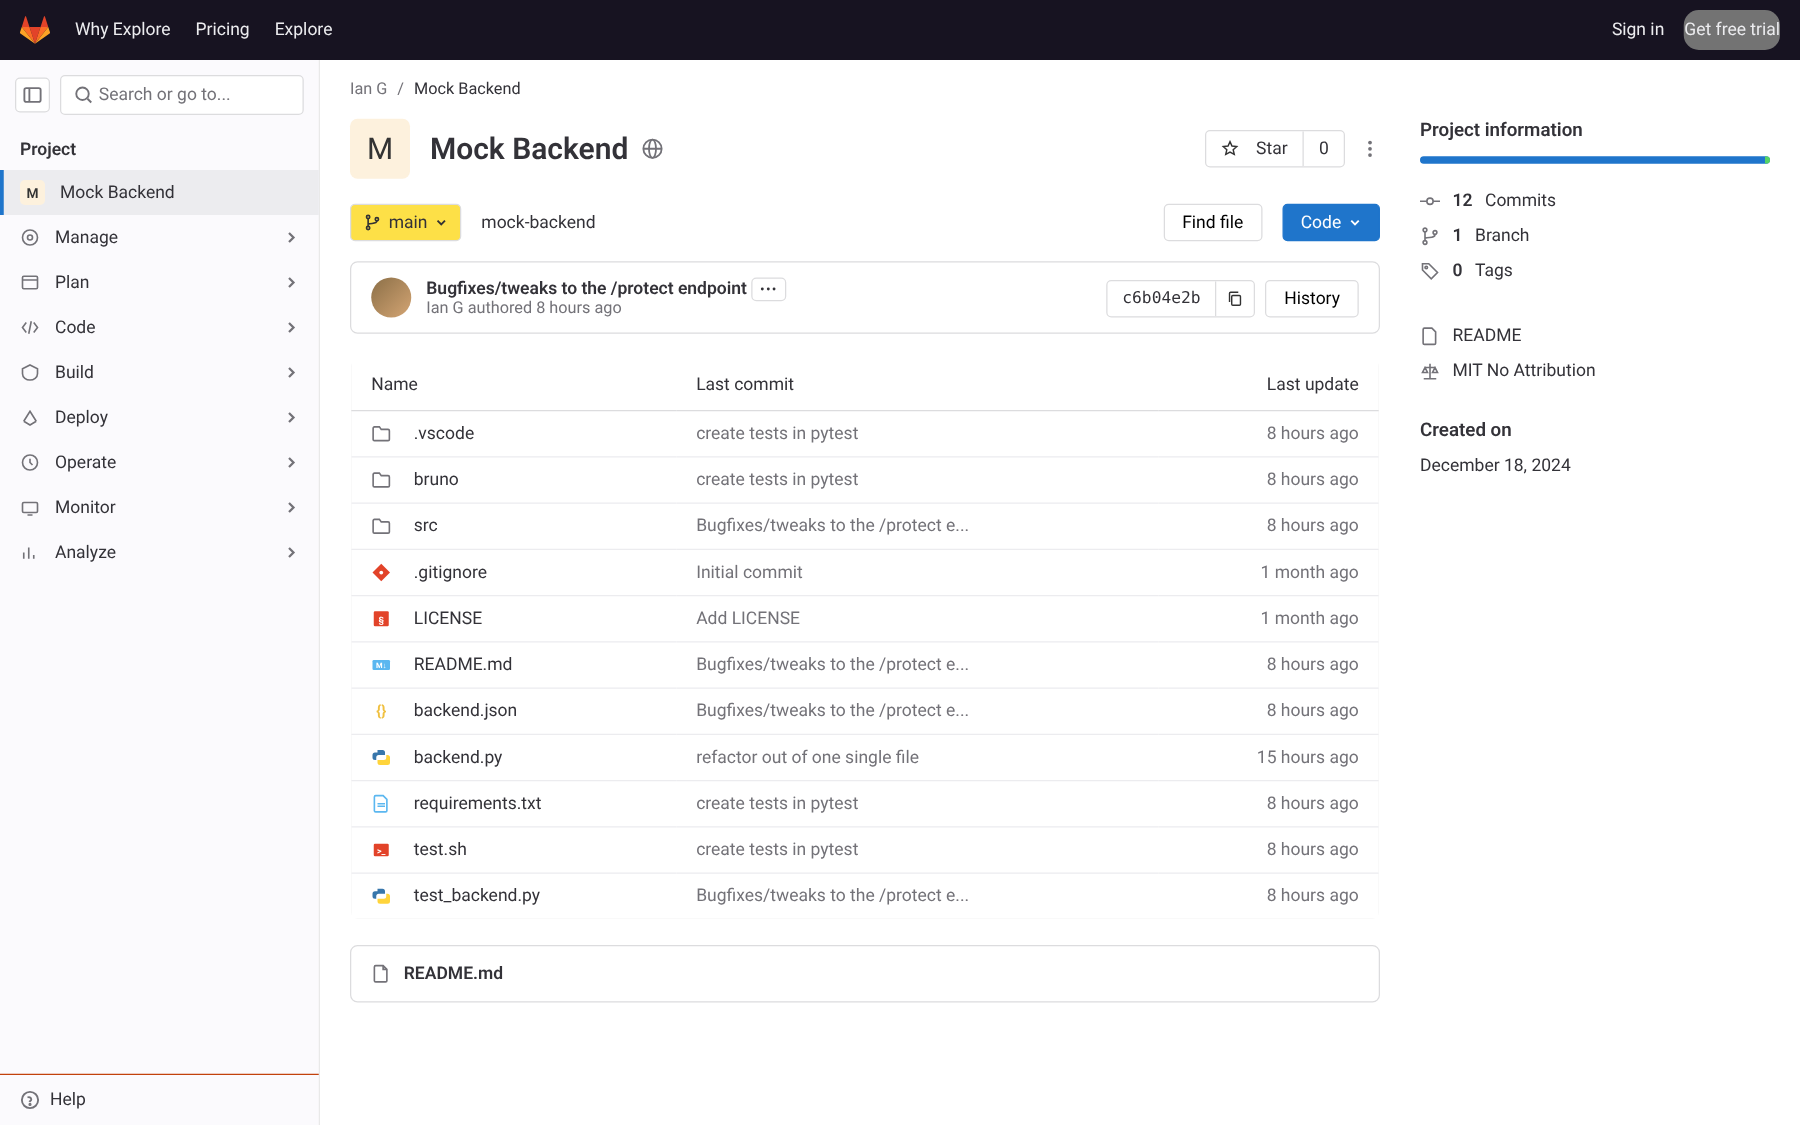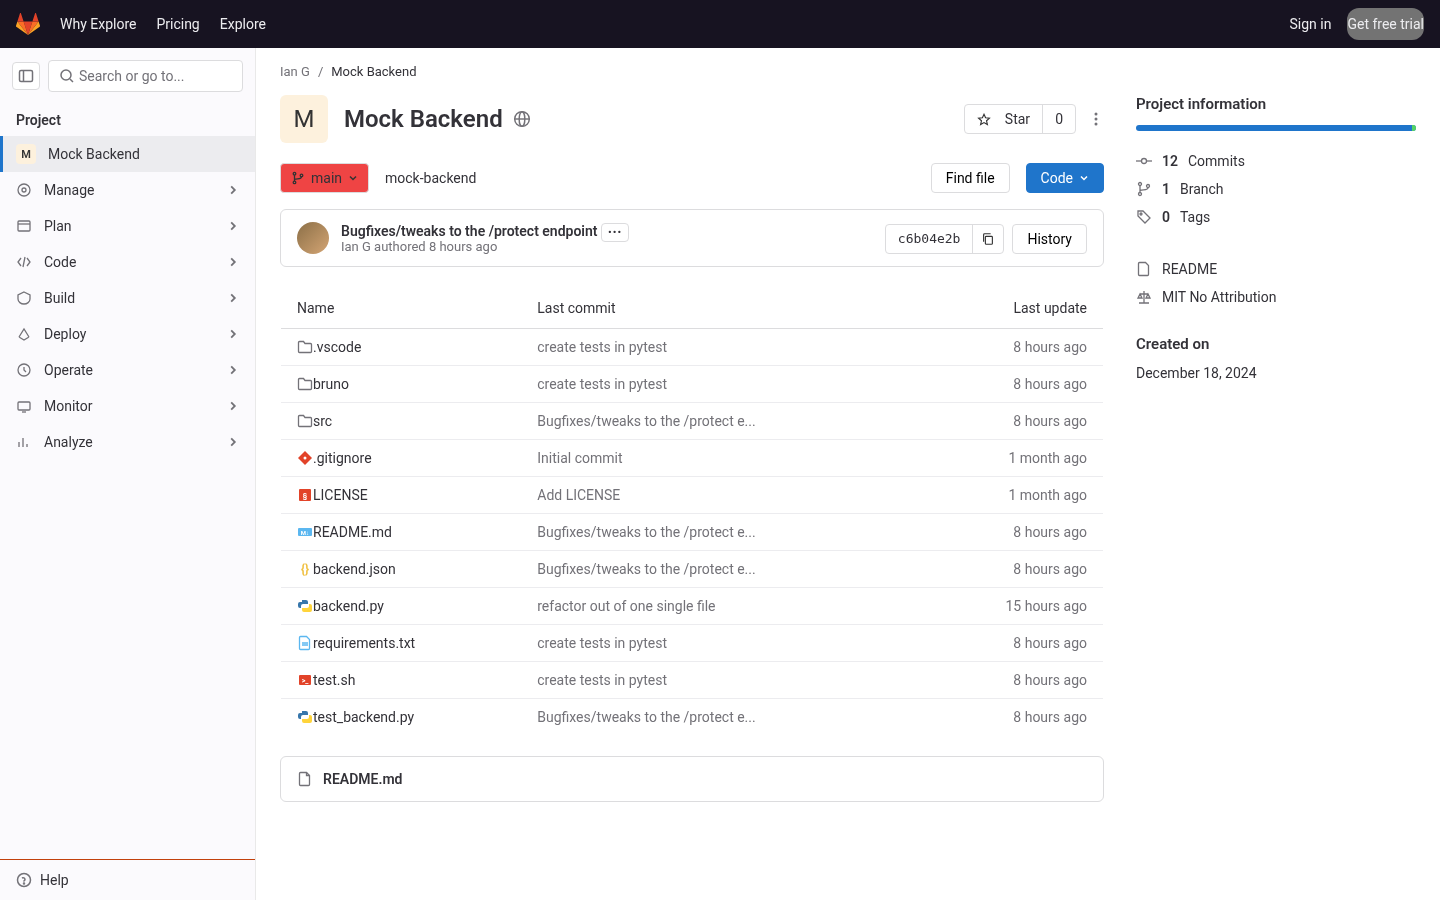--- a/index.html
+++ b/index.html
@@ -27,44 +27,44 @@
 .breadcrumb{padding:16px 24px;font-size:13px;color:#737278;display:flex;gap:8px}
 .breadcrumb .cur{color:#333238}
 .content{padding:0 24px 24px;display:flex;gap:32px}
 .main-col{flex:1;min-width:0}
 .title-row{display:flex;align-items:center;justify-content:space-between;margin-bottom:20px}
 .title-left{display:flex;align-items:center;gap:16px}
 .proj-avatar-lg{width:48px;height:48px;background:#fdf1dd;border-radius:6px;display:flex;align-items:center;justify-content:center;font-size:24px;font-weight:400;color:#333}
 h1{font-size:24px;font-weight:600;display:flex;align-items:center;gap:10px}
 .title-right{display:flex;align-items:center;gap:12px}
 .star-btn{display:flex;border:1px solid #dcdcde;border-radius:4px;overflow:hidden}
-.star-btn>span{padding:6px 12px;display:flex;align-items:flex-end;gap:14px}
+.star-btn>span{padding:6px 12px;display:flex;align-items:center;gap:14px}
 .star-btn .count{border-left:1px solid #dcdcde}
 .action-row{display:flex;gap:16px;align-items:center;margin-bottom:16px}
-.branch-btn{border:1px solid #dcdcde;border-radius:4px;padding:6px 10px;display:flex;align-items:center;gap:6px;background:#ef4444}
+.branch-btn{border:1px solid #dcdcde;border-radius:4px;padding:6px 10px;display:flex;align-items:center;gap:6px;background:#fde047}
 .path-txt{color:#333238}
 .spacer{flex:1}
 .btn{border:1px solid #dcdcde;border-radius:4px;padding:6px 14px;background:#fff;cursor:pointer;font-size:14px}
 .btn-primary{background:#1f75cb;color:#fff;border-color:#1f75cb;display:flex;align-items:center;gap:6px}
 .commit-panel{border:1px solid #dcdcde;border-radius:6px;padding:12px 16px;display:flex;align-items:flex-end;gap:12px;margin-bottom:20px}
 .avatar{width:32px;height:32px;border-radius:50%;background:linear-gradient(135deg,#8b6f47,#d4a574);flex-shrink:0}
 .commit-msg{font-weight:600;color:#333238}
 .commit-meta{color:#737278;font-size:13px}
 .commit-right{margin-left:auto;display:flex;gap:8px}
 .sha-box{border:1px solid #dcdcde;border-radius:4px;display:flex;overflow:hidden}
 .sha-box>span{padding:6px 12px;font-family:monospace;font-size:13px}
 .sha-box .copy{border-left:1px solid #dcdcde;padding:6px 8px;display:flex;align-items:center}
 .file-table{border:1px solid #dcdcde;border-radius:6px;width:100%;border-collapse:collapse;overflow:hidden}
 .file-table th{text-align:left;padding:12px 16px;font-weight:400;border-bottom:1px solid #dcdcde;font-size:14px}
 .file-table th:last-child{text-align:right}
 .file-table td{padding:10px 16px;border-bottom:1px solid #ececef}
 .file-table tr:last-child td{border-bottom:none}
 .file-table td:last-child{text-align:right;color:#737278}
 .file-table td:nth-child(2){color:#737278}
-.file-name{display:flex;align-items:center;gap:0;color:#333238}
+.file-name{display:flex;align-items:center;gap:18px;color:#333238}
 .file-icon{width:16px;height:16px;flex-shrink:0}
 .more-dots{border:1px solid #dcdcde;border-radius:4px;padding:2px 6px;font-size:11px;letter-spacing:1px;cursor:pointer}
 .readme-panel{border:1px solid #dcdcde;border-radius:6px;margin-top:20px}
 .readme-header{padding:14px 16px;display:flex;align-items:center;gap:10px;font-weight:600}
 .side-col{width:280px;flex-shrink:0}
 .side-section-title{font-weight:600;margin-bottom:12px;font-size:15px}
 .lang-bar{height:6px;border-radius:3px;background:#1f75cb;margin-bottom:16px;display:flex;overflow:hidden}
 .lang-bar .seg2{width:4px;background:#56d364;margin-left:auto}
 .info-list{list-style:none;margin-bottom:24px}
 .info-list li{padding:6px 0;display:flex;align-items:center;gap:10px;color:#333238}

